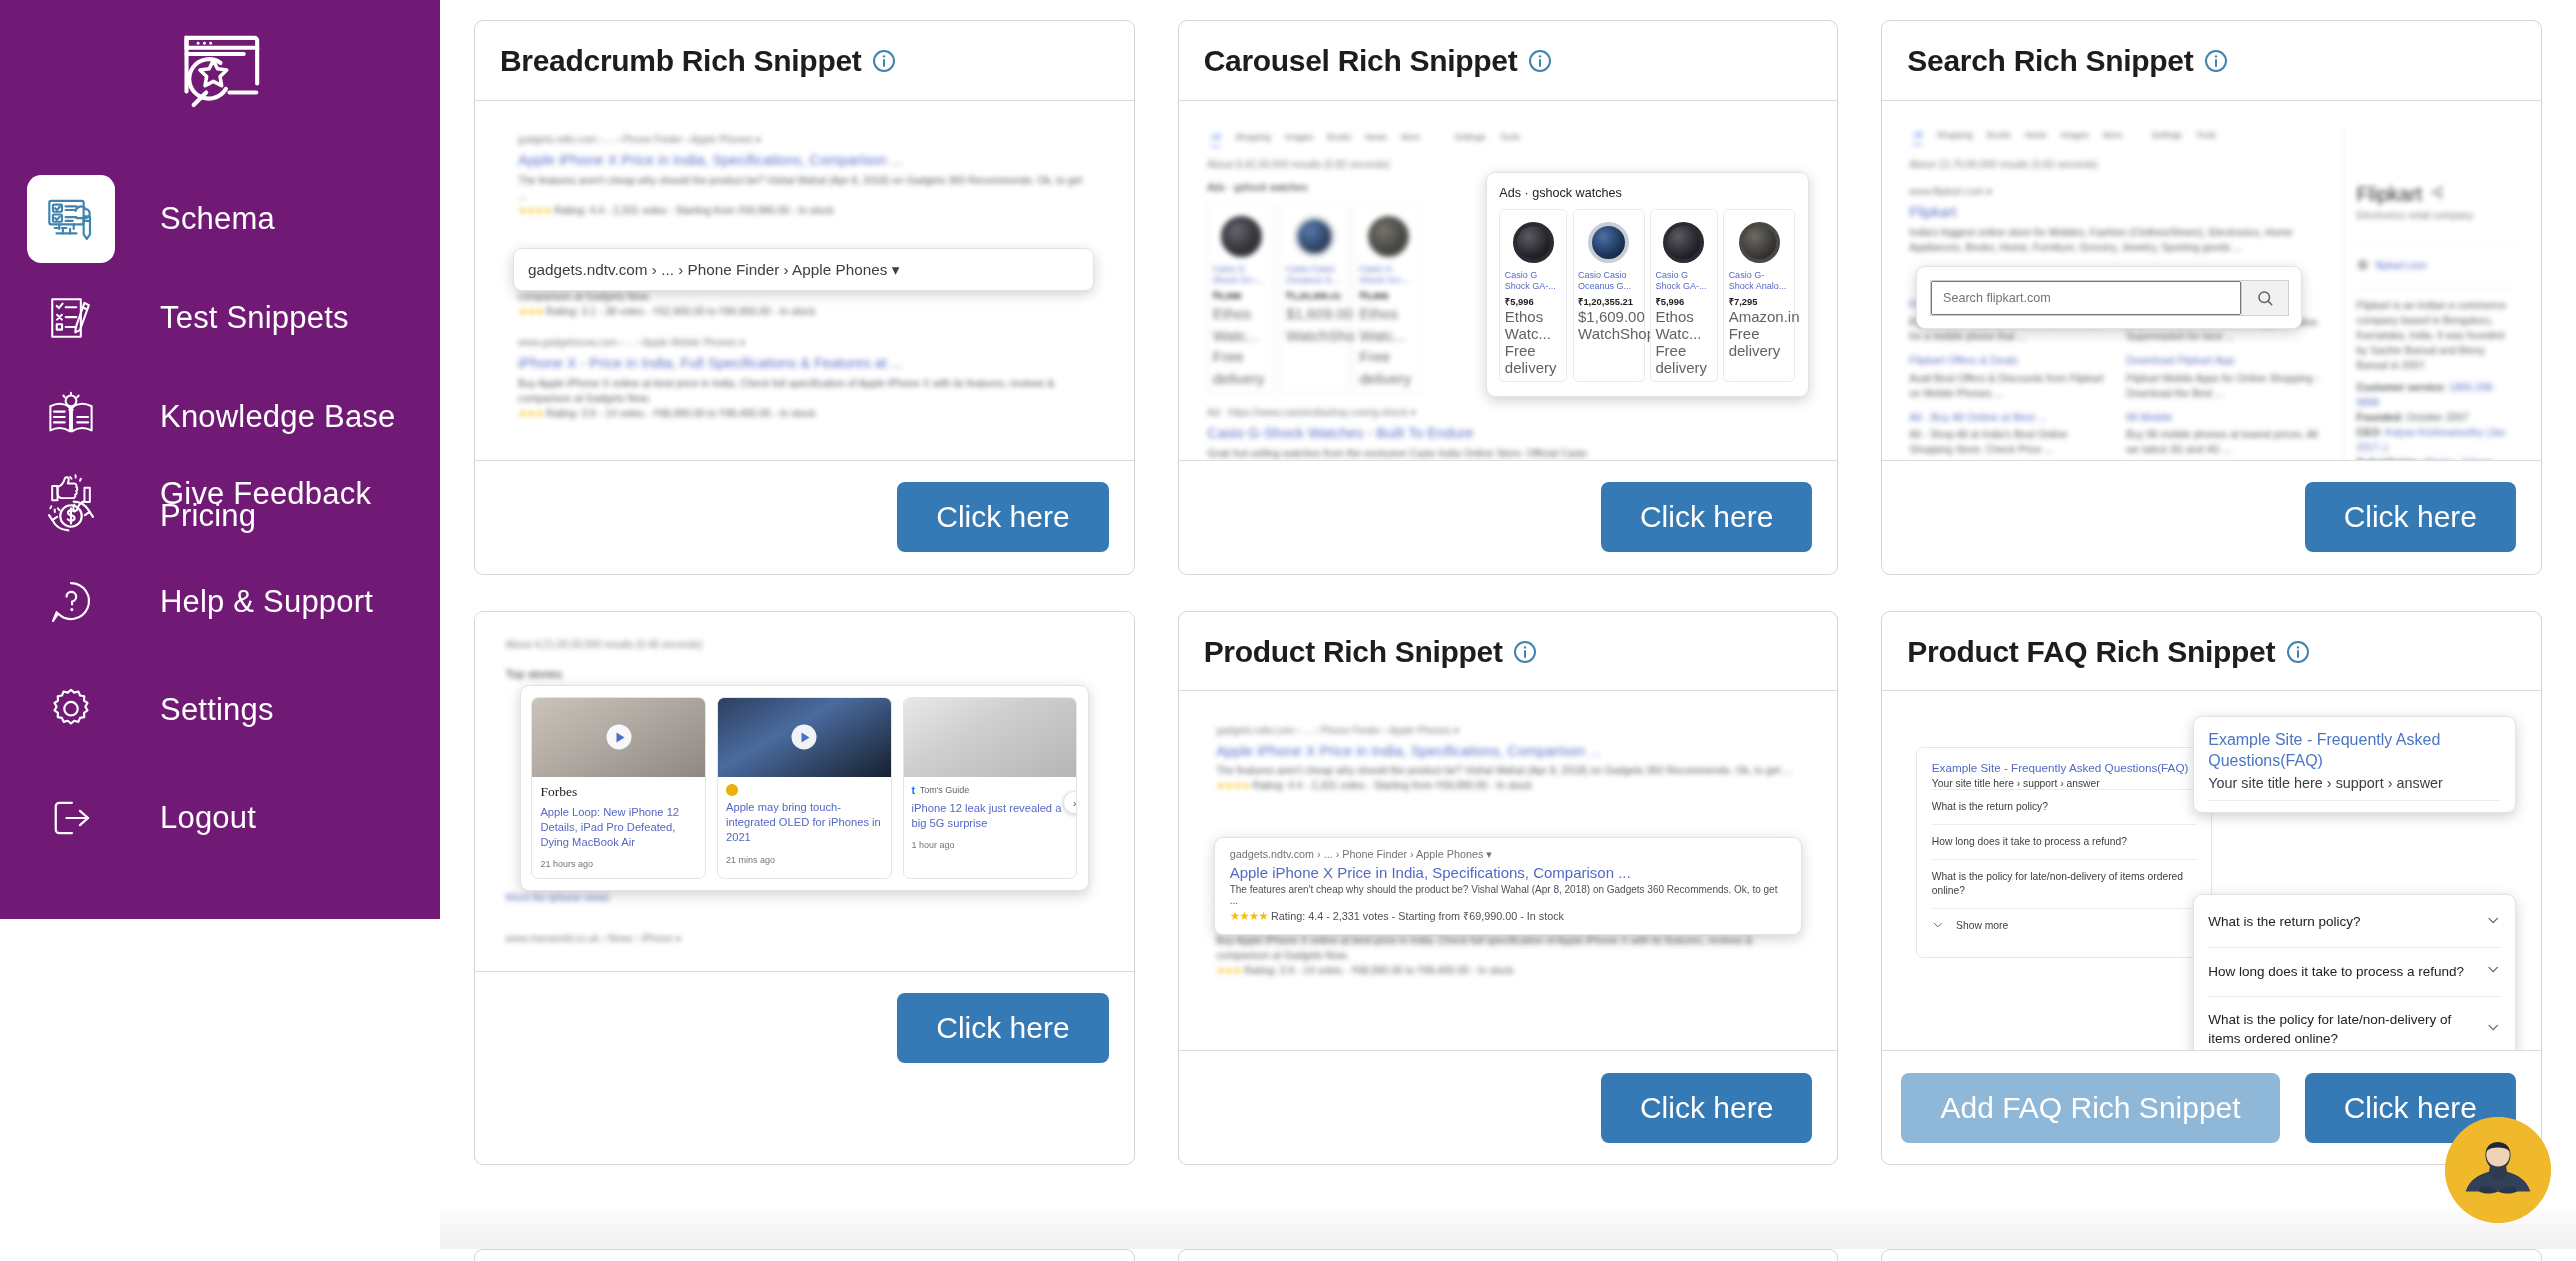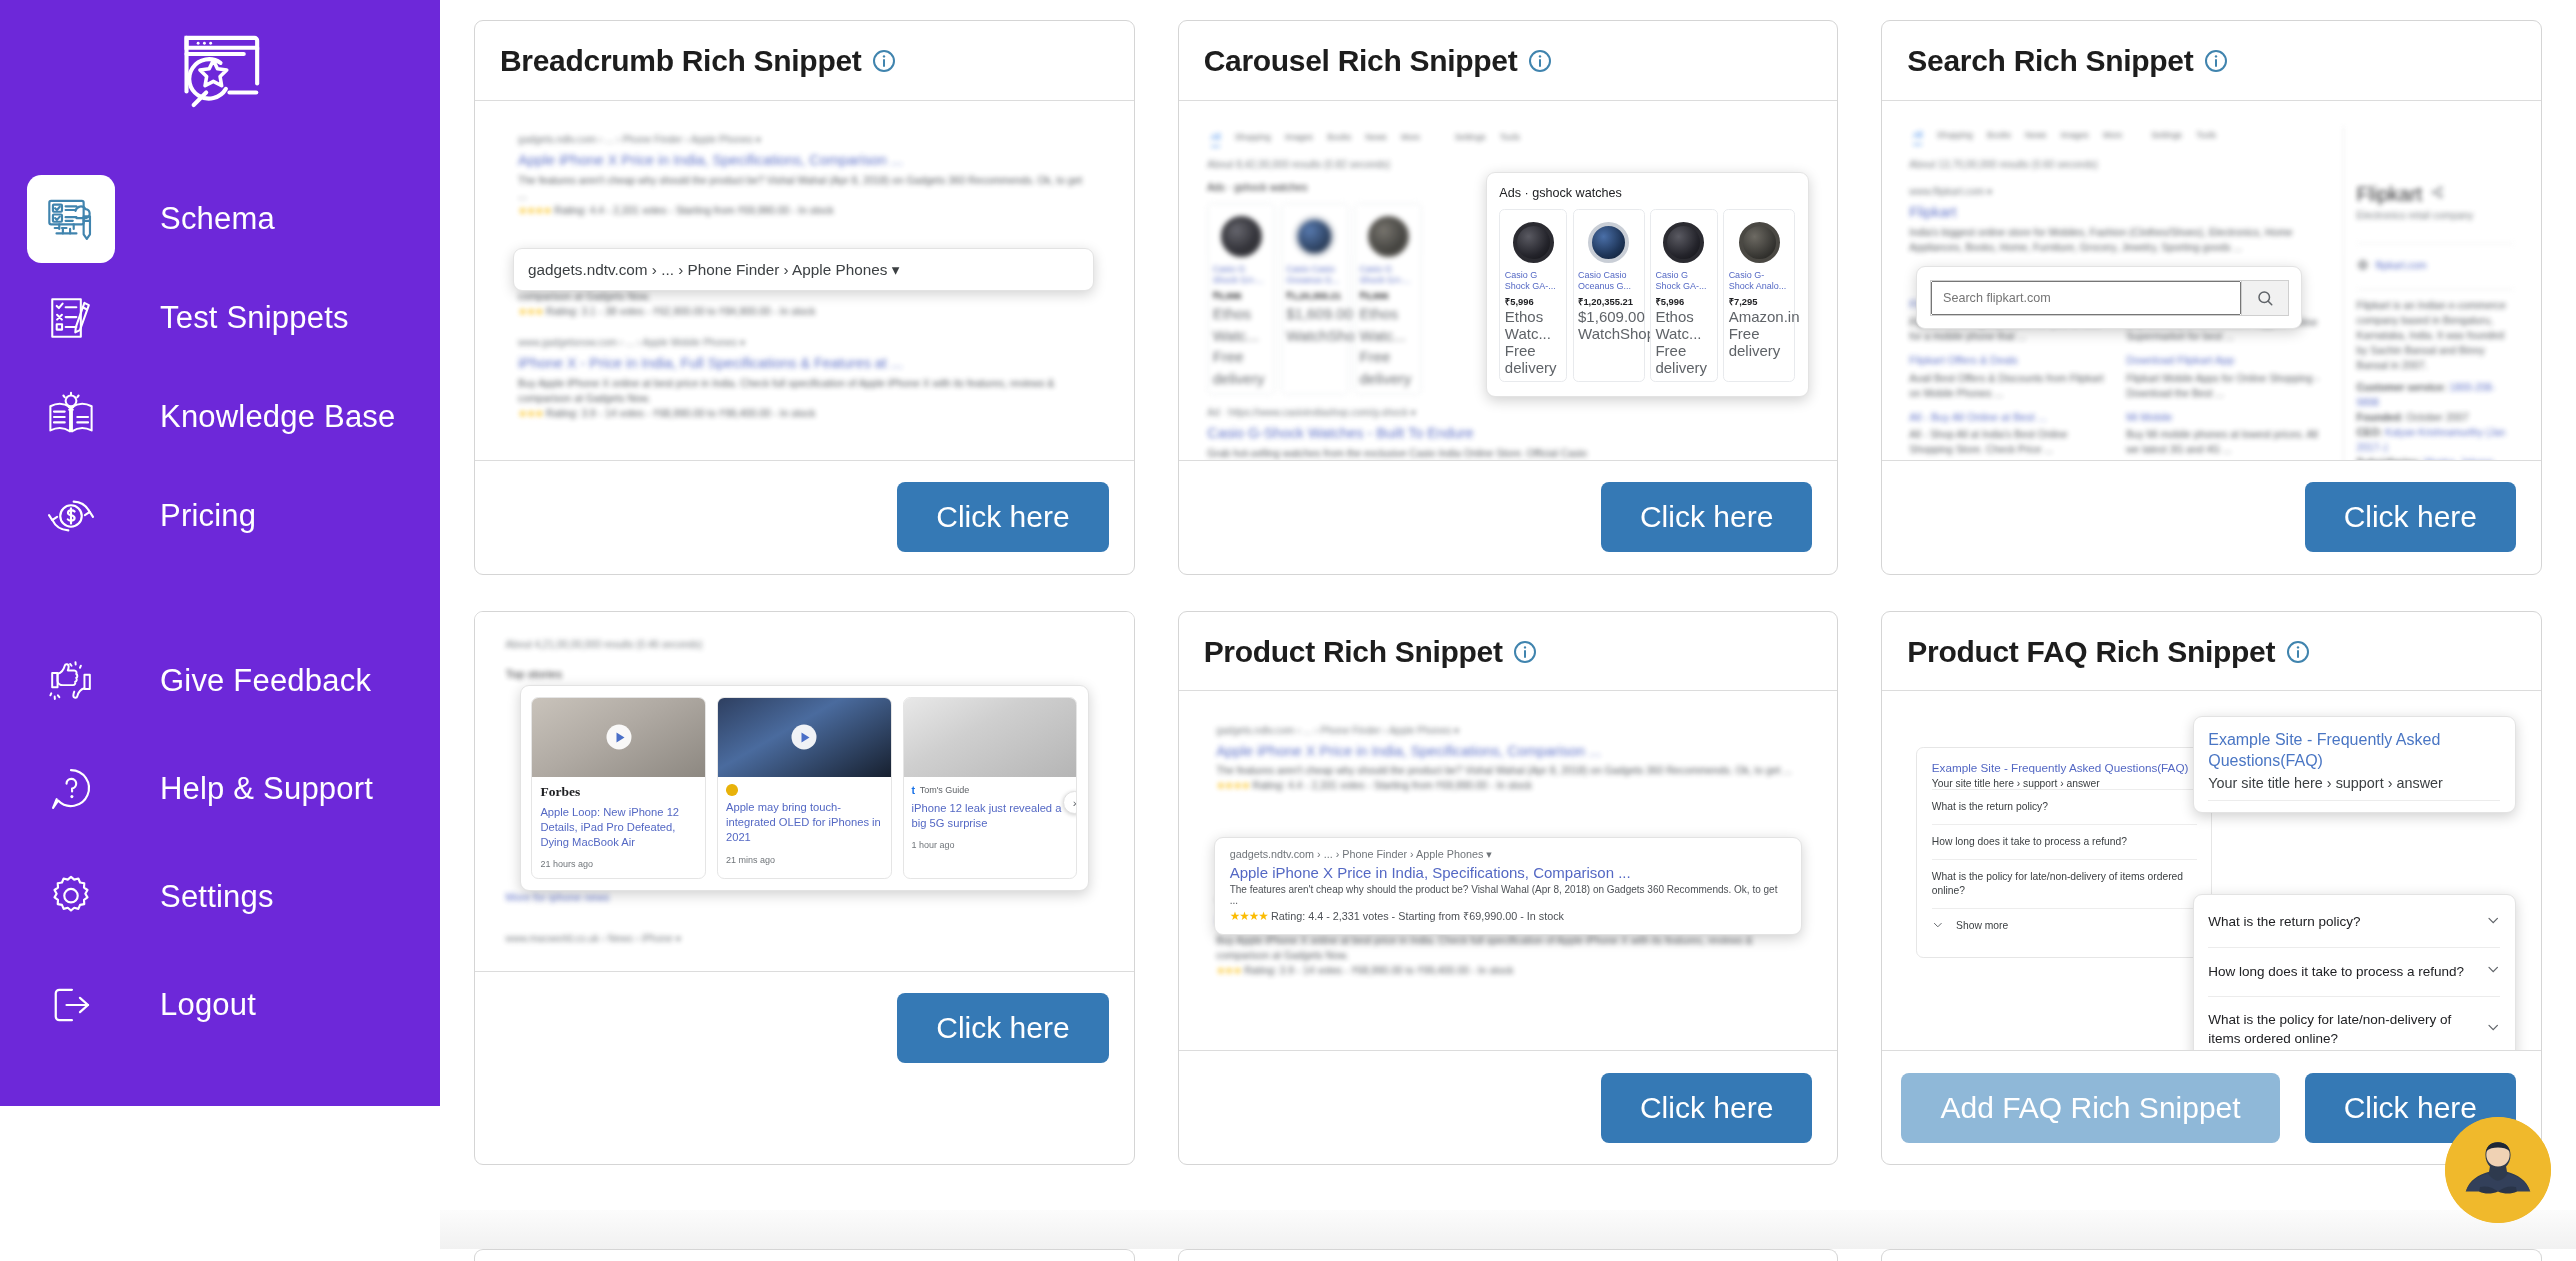--- a/index.html
+++ b/index.html
@@ -6,22 +6,22 @@
   html, body { width: 2576px; height: 1262px; overflow: hidden; }
   body {
     font-family: "Liberation Sans", sans-serif;
     background: #ffffff;
     display: flex;
   }
 
   
   .sidebar {
     width: 440px;
-    height: 1106px;
-    background: #6d28d9;
+    height: 919px;
+    background: #701a75;
     flex: 0 0 440px;
     position: relative;
     overflow: hidden;
   }
   .brand-logo {
     width: 440px;
     height: 135px;
     display: flex;
     align-items: center;
     justify-content: center;
@@ -636,21 +636,21 @@
           </div>
 
           <div class="overlay-card art-overlay">
             <div class="art-row">
               <div class="art-tile">
                 <div class="art-thumb t1">
                     <span class="play-btn"></span>
                   </div>
                 <div class="art-meta">
                   <div class="art-src">
-                    <span style="font-family:'Liberation Serif',serif;font-weight:bold;font-size:13.5px">Forbes</span>
+                    <span style="font-family:'Liberation Serif',serif;font-weight:normal;font-size:13.5px">Forbes</span>
                   </div>
                   <div class="art-hl">Apple Loop: New iPhone 12 Details, iPad Pro Defeated, Dying MacBook Air</div>
                   <div class="art-time">21 hours ago</div>
                 </div>
               </div>
               <div class="art-tile">
                 <div class="art-thumb t2">
                     <span class="play-btn"></span>
                   </div>
                 <div class="art-meta">

